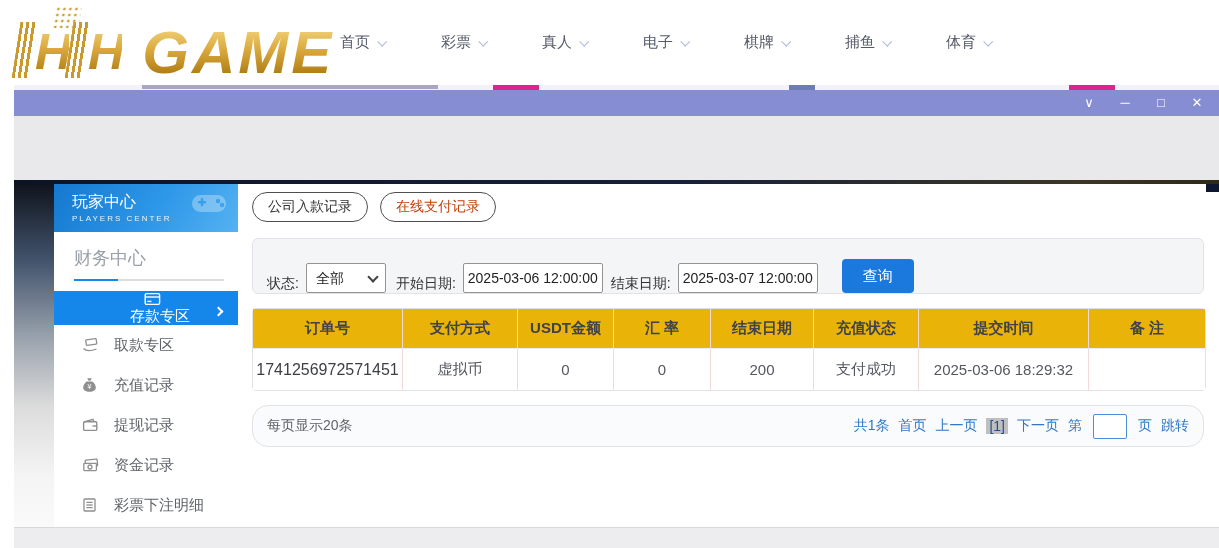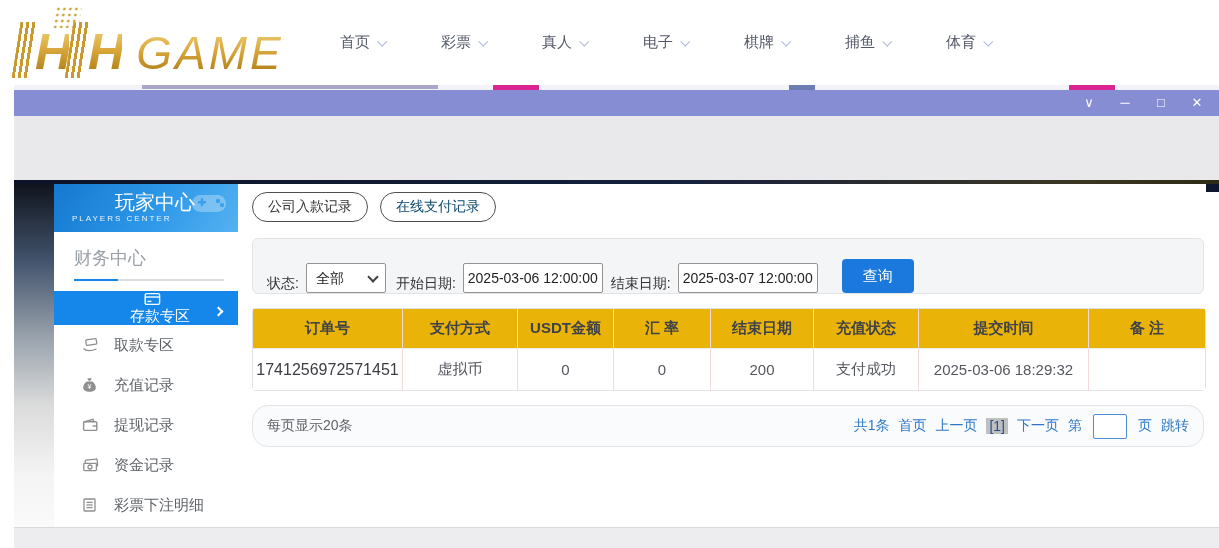--- a/index.html
+++ b/index.html
@@ -12,21 +12,21 @@
   .logo { position:absolute; left:16px; top:8px; height:70px; display:flex; align-items:flex-end; cursor:pointer; }
   .gold { background:linear-gradient(180deg,#f0d178 0%,#d9a83c 45%,#a8760e 100%);
           -webkit-background-clip:text; background-clip:text; color:transparent; }
   .logo-dots { position:absolute; left:38px; top:-2px; width:26px; height:22px;
                background-image:radial-gradient(#caa23a 1.4px, transparent 1.6px);
                background-size:6px 6px; transform:skewX(-10deg); }
   .logo-bars { display:inline-block; width:17px; height:56px; margin-right:2px;
                background:repeating-linear-gradient(90deg,#c9992d 0 3px,transparent 3px 6px);
                transform:skewX(-9deg); }
   .logo-h { font-size:50px; font-weight:bold; font-style:italic; line-height:52px; letter-spacing:-2px; }
-  .logo-game { font-size:46px; font-weight:normal; font-style:italic; line-height:50px; letter-spacing:3px; margin-left:14px; }
+  .logo-game { font-size:60px; font-weight:bold; font-style:italic; line-height:50px; letter-spacing:3px; margin-left:20px; }
   .main-nav { position:absolute; left:340px; top:0; height:85px; display:flex; align-items:center; }
   .nav-item { display:flex; align-items:center; margin-right:56px; cursor:pointer; font-size:15px; color:#545969; }
   .chev-down { display:inline-block; width:7px; height:7px; border-right:1.6px solid #aeb8e0;
                border-bottom:1.6px solid #aeb8e0; transform:rotate(45deg) translateY(-1px); margin-left:8px; }
 
   
   .peek-strip { position:absolute; left:14px; top:85px; width:1205px; height:6px; background:#f3f2f6; }
   .frag { position:absolute; top:0; height:5px; }
 
   
@@ -42,42 +42,42 @@
   .left-shade { position:absolute; left:14px; top:184px; width:40px; height:343px;
                 background:linear-gradient(180deg,#10141d 0%,#41526b 22%,#9aa3ad 45%,#dcdcdc 65%,#f4f4f4 85%,#fafafa 100%); }
   .right-navy { position:absolute; left:1206px; top:184px; width:13px; height:8px; background:#0d1830; }
   .bottom-strip { position:absolute; left:14px; top:527px; width:1205px; height:21px;
                   background:#ededef; border-top:1px solid #d9d9db; }
 
   
   .sidebar { position:absolute; left:54px; top:184px; width:184px; height:343px; background:#fff; }
   .sb-banner { position:relative; height:48px; background:linear-gradient(120deg,#1579cf 0%,#2d97e8 55%,#55b2f2 100%);
                padding:6px 0 0 18px; overflow:hidden; }
-  .sb-title { color:#fff; font-size:20px; line-height:24px;text-align:center; }
+  .sb-title { color:#fff; font-size:16px; line-height:24px; }
   .sb-sub { color:#eaf4fd; font-size:8px; letter-spacing:2px; }
   .sb-pad-ico { position:absolute; right:8px; top:6px; opacity:.3; }
   .sb-section { margin:14px 0 0 20px; color:#9aa0a8; font-size:18px; }
   .sb-underline { margin:9px 0 0 20px; width:150px; height:2px; background:#dcdcdc; }
   .sb-underline-fill { width:44px; height:2px; background:#1687ea; }
   .sb-menu { margin-top:10px; }
   .sb-item { position:relative; height:40px; display:flex; align-items:center; padding-left:28px;
              color:#5f6368; font-size:15px; cursor:pointer; }
   .sb-item .ico { display:inline-flex; width:18px; margin-right:14px; color:#8f8f8f; }
   .sb-item.active { height:34px; background:#1687ea; color:#fff;flex-direction:column; }
   .sb-item.active .ico { color:#fff; }
   .chev-right { position:absolute; right:16px; top:17px; width:7px; height:7px;
                 border-right:2px solid #fff; border-top:2px solid #fff; transform:rotate(45deg); }
 
   
   .main { position:absolute; left:252px; top:184px; width:954px; }
   .tabs { display:flex; gap:12px; margin-top:8px; }
   .pill { height:30px; padding:0 15px; border:1px solid #4f4f4f; border-radius:16px; background:transparent;
           font-size:14px; color:#333; display:flex; align-items:center; cursor:pointer;
           font-family:"Liberation Sans","DejaVu Sans",sans-serif; }
-  .pill.active { color:#0c4a6e; }
+  .pill.active { color:#c2410c; }
 
   .filter-panel { margin-top:16px; width:952px; height:56px; background:#f4f5f7; border:1px solid #e2e3e7;
                   border-radius:6px; display:flex; align-items:flex-end; padding:0 14px; }
   .f-label { font-size:14px; color:#333; margin-right:7px; white-space:nowrap; }
   .sel-wrap { position:relative; margin-right:10px; }
   .sel-wrap::after { content:""; position:absolute; right:9px; top:10px; width:6px; height:6px;
                      border-right:2px solid #444; border-bottom:2px solid #444; transform:rotate(45deg);
                      pointer-events:none; }
   select.f-select { -webkit-appearance:none; appearance:none; width:80px; height:30px; border:1px solid #949494;
              border-radius:2px; background:#fff; font-size:14px; padding:0 0 0 9px; color:#222;

